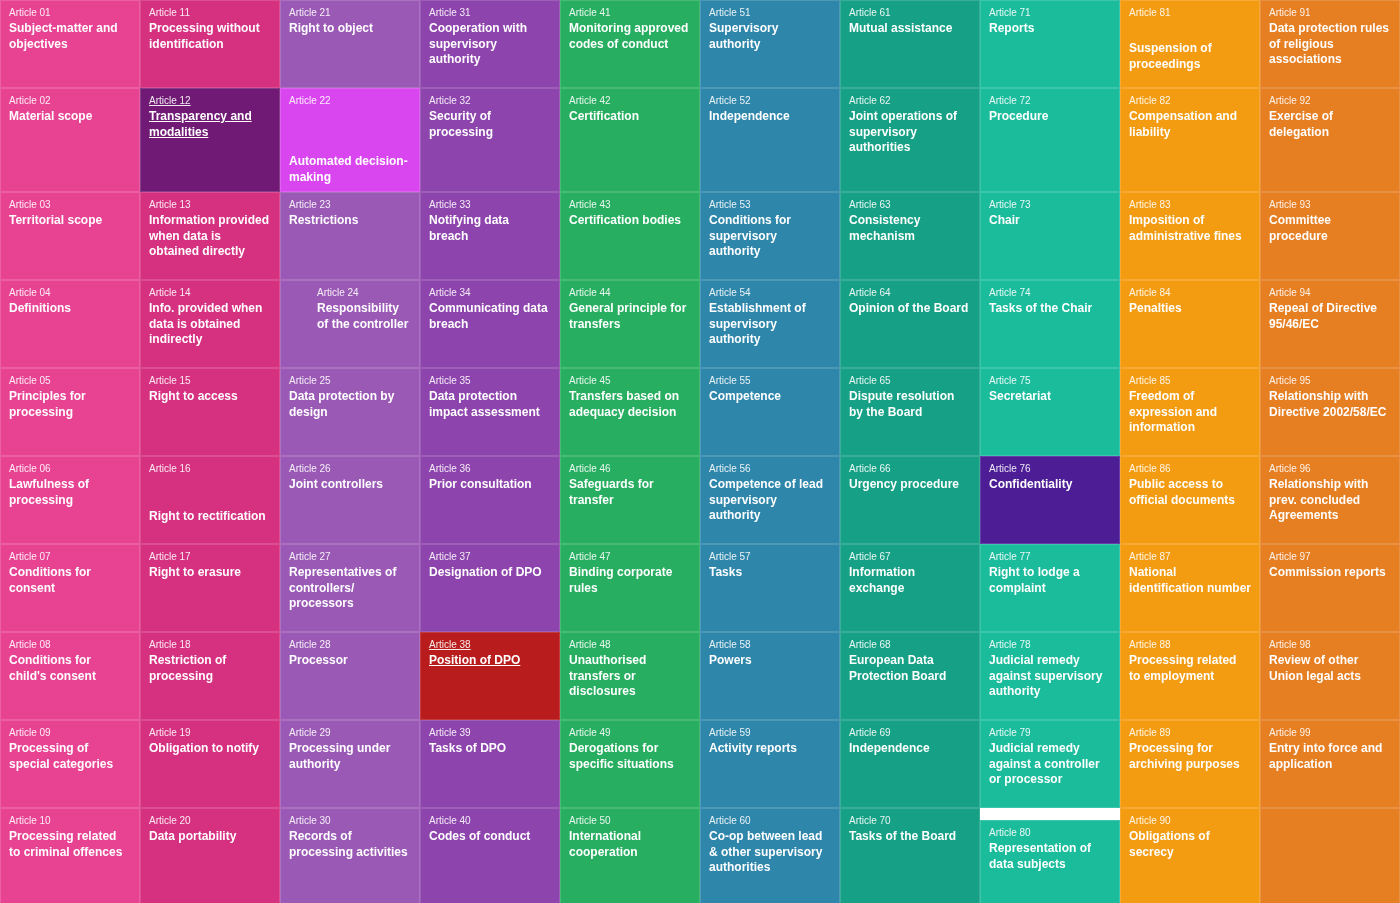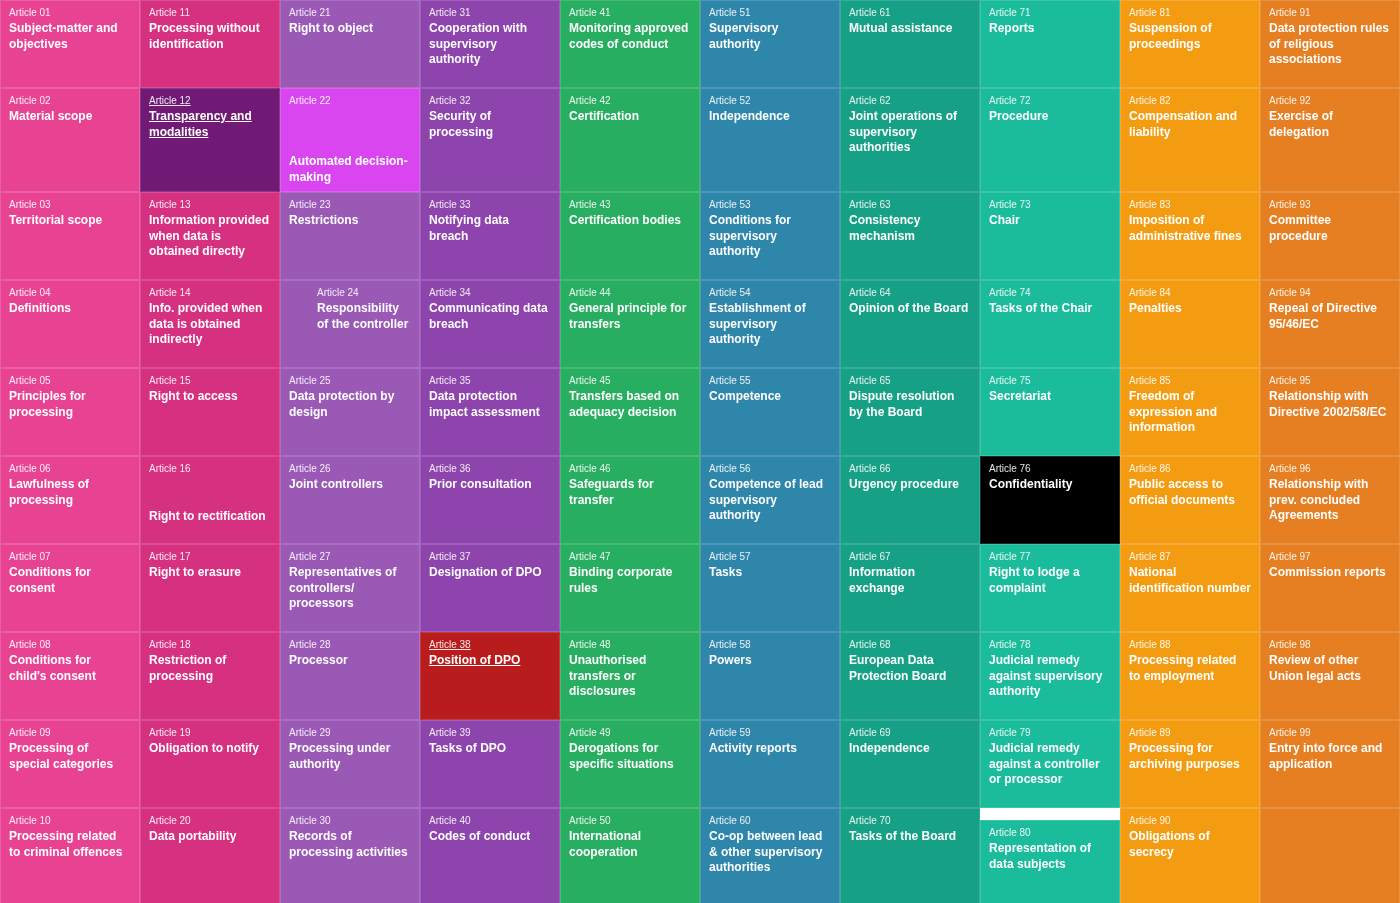--- a/index.html
+++ b/index.html
@@ -60,21 +60,21 @@
       <div class="cell-title">Supervisory authority</div>
     </div>
     <div class="cell" style="background-color: rgb(22, 160, 133);">
       <div class="cell-number">Article 61</div>
       <div class="cell-title">Mutual assistance</div>
     </div>
     <div class="cell" style="background-color: rgb(26, 188, 156);">
       <div class="cell-number">Article 71</div>
       <div class="cell-title">Reports</div>
     </div>
-    <div class="cell" style="background-color: rgb(243, 156, 18);">
+    <div class="cell" style="background-color: rgb(243, 156, 18); gap: 20px;">
       <div class="cell-number">Article 81</div>
       <div class="cell-title">Suspension of proceedings</div>
     </div>
     <div class="cell" style="background-color: rgb(230, 126, 34);">
       <div class="cell-number">Article 91</div>
       <div class="cell-title">Data protection rules of religious associations</div>
     </div>
     <div class="cell" style="background-color: rgb(232, 67, 147);">
       <div class="cell-number">Article 02</div>
       <div class="cell-title">Material scope</div>
@@ -256,21 +256,21 @@
       <div class="cell-title">Safeguards for transfer</div>
     </div>
     <div class="cell" style="background-color: rgb(46, 134, 171);">
       <div class="cell-number">Article 56</div>
       <div class="cell-title">Competence of lead supervisory authority</div>
     </div>
     <div class="cell" style="background-color: rgb(22, 160, 133);">
       <div class="cell-number">Article 66</div>
       <div class="cell-title">Urgency procedure</div>
     </div>
-    <div class="cell" style="background-color: #000000;">
+    <div class="cell" style="background-color: #4c1d95;">
       <div class="cell-number">Article 76</div>
       <div class="cell-title">Confidentiality</div>
     </div>
     <div class="cell" style="background-color: rgb(243, 156, 18);">
       <div class="cell-number">Article 86</div>
       <div class="cell-title">Public access to official documents</div>
     </div>
     <div class="cell" style="background-color: rgb(230, 126, 34);">
       <div class="cell-number">Article 96</div>
       <div class="cell-title">Relationship with prev. concluded Agreements</div>

